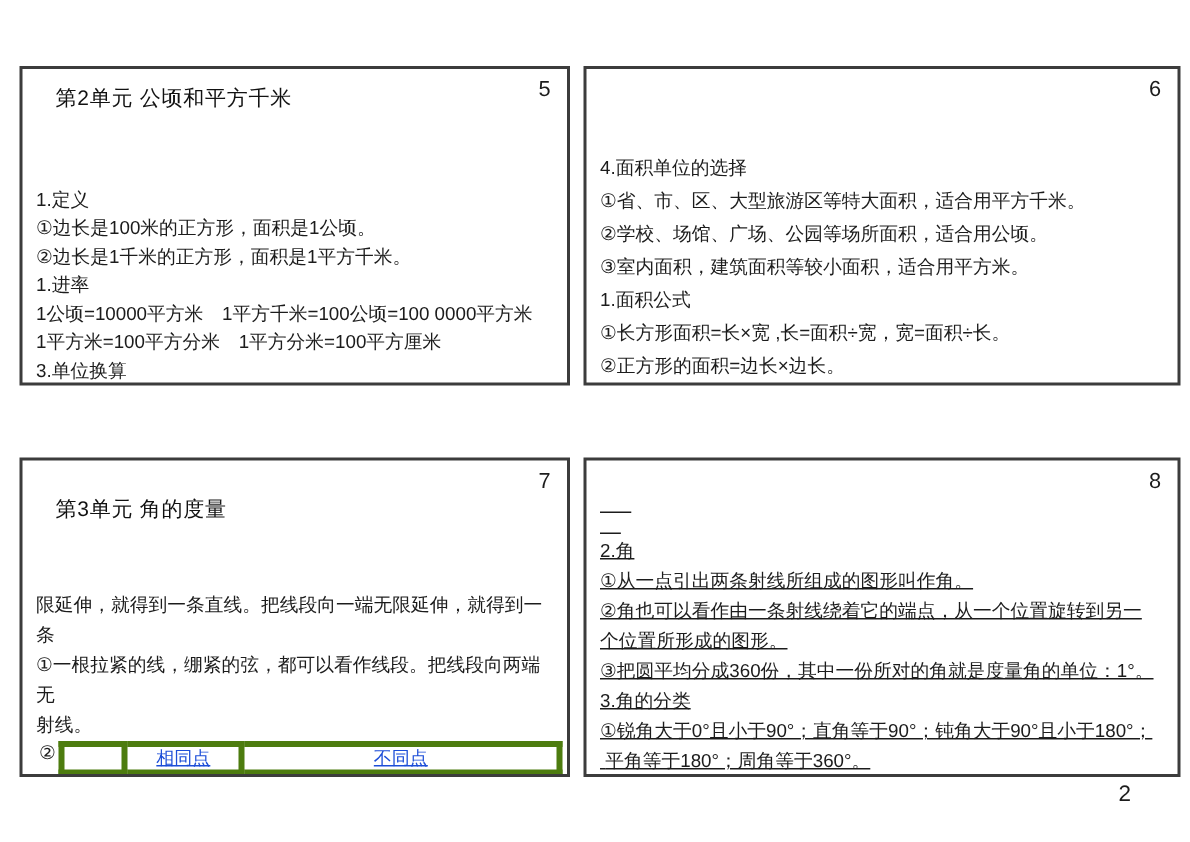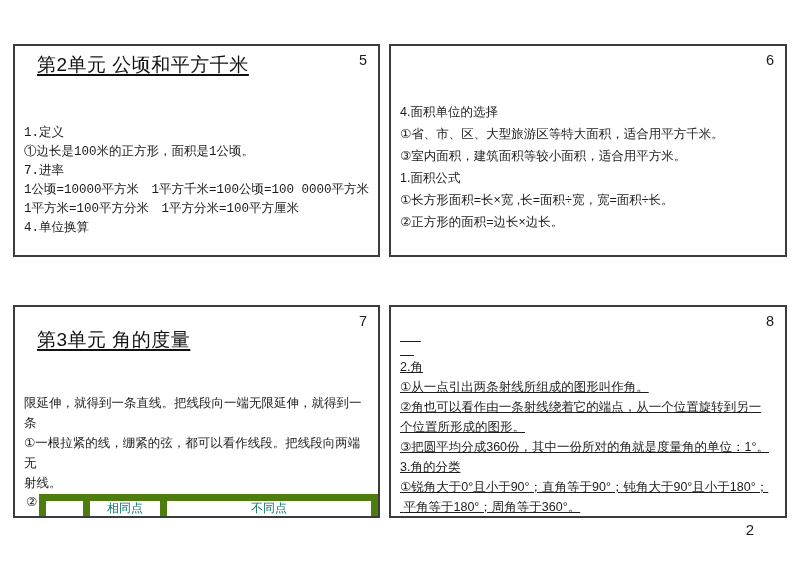--- a/index.html
+++ b/index.html
@@ -23,55 +23,55 @@
   #slide7{left:13px;top:305px;width:367px;height:213px;}
   #slide8{left:389px;top:305px;width:398px;height:213px;}
 
   .pnum{
     position:absolute;top:6px;right:11px;
     font-size:14.5px;line-height:16px;color:#1c1c1c;
   }
   .title{
     display:inline-block;
     margin:7px 0 2px 22px;
-    font-size:19px;font-weight:500;line-height:24px;
+    font-size:14px;font-weight:500;line-height:24px;
     color:#111;
-    text-decoration:underline;
     text-decoration-thickness:1.5px;
     text-underline-offset:3px;
     letter-spacing:0.5px;
   }
   #slide7 .title{margin:21px 0 0 22px;line-height:23px;}
   .body{padding:0 8px 0 9px;font-size:12.5px;white-space:pre-wrap;}
   #slide6 .body,#slide8 .body{padding-right:6px;}
-  #slide5 .body{padding-top:3px;font-family:Liberation Mono, monospace;}
+  #slide5 .body{padding-top:3px;}
   #slide6 .body{padding-top:13px;}
   #slide8 .body{padding-top:8px;text-decoration:underline;}
   .lh19 .line{line-height:19px;}
   .lh20 .line{line-height:20px;}
   .lh22 .line{line-height:22px;}
   .line{min-height:1em;}
 
   .tbl-block{
     display:flex;align-items:flex-start;
     padding-left:11px;margin-top:1px;
     font-size:12.5px;
   }
   .tbl-block .marker{line-height:17px;margin-right:2px;}
   table.cmp{
     border-collapse:collapse;
     font-size:12px;
   }
   table.cmp td{
-    border:7px solid #4d7c0f;
+    border:4px solid #4d7c0f;
     padding:0 4px;
     line-height:15px;
     height:15px;
     white-space:nowrap;
-    color:#0f766e;
+    color:#1d4ed8;
+    text-decoration:underline;
   }
   td.c1{width:30px;}
   td.c2{width:66px;}
   td.c3{width:200px;}
   td.ctr{text-align:center;}
   td.vmid{vertical-align:middle;}
 
   .footer-num{
     position:absolute;
     right:39px;top:521px;
@@ -81,28 +81,28 @@
 </head>
 <body>
 
 <div class="sheet">
 
   <section class="slide" id="slide5">
     <div class="pnum">5</div>
     <div class="title">第2单元 公顷和平方千米</div>
     <div class="body lh19">
       
-    <div class="line">1.定义</div><div class="line">①边长是100米的正方形，面积是1公顷。</div><div class="line">7.进率</div><div class="line">1公顷=10000平方米　1平方千米=100公顷=100 0000平方米</div><div class="line">1平方米=100平方分米　1平方分米=100平方厘米</div><div class="line">4.单位换算</div></div>
+    <div class="line">1.定义</div><div class="line">①边长是100米的正方形，面积是1公顷。</div><div class="line">②边长是1千米的正方形，面积是1平方千米。</div><div class="line">1.进率</div><div class="line">1公顷=10000平方米　1平方千米=100公顷=100 0000平方米</div><div class="line">1平方米=100平方分米　1平方分米=100平方厘米</div><div class="line">3.单位换算</div></div>
   </section>
 
   <section class="slide" id="slide6">
     <div class="pnum">6</div>
     <div class="body lh22">
       
-    <div class="line">4.面积单位的选择</div><div class="line">①省、市、区、大型旅游区等特大面积，适合用平方千米。</div><div class="line">③室内面积，建筑面积等较小面积，适合用平方米。</div><div class="line">1.面积公式</div><div class="line">①长方形面积=长×宽 ,长=面积÷宽，宽=面积÷长。</div><div class="line">②正方形的面积=边长×边长。</div></div>
+    <div class="line">4.面积单位的选择</div><div class="line">①省、市、区、大型旅游区等特大面积，适合用平方千米。</div><div class="line">②学校、场馆、广场、公园等场所面积，适合用公顷。</div><div class="line">③室内面积，建筑面积等较小面积，适合用平方米。</div><div class="line">1.面积公式</div><div class="line">①长方形面积=长×宽 ,长=面积÷宽，宽=面积÷长。</div><div class="line">②正方形的面积=边长×边长。</div></div>
   </section>
 
   <section class="slide" id="slide7">
     <div class="pnum">7</div>
     <div class="title">第3单元 角的度量</div>
     <div class="body lh20">
       
     <div class="line">限延伸，就得到一条直线。把线段向一端无限延伸，就得到一条</div><div class="line">①一根拉紧的线，绷紧的弦，都可以看作线段。把线段向两端无</div><div class="line">射线。</div></div>
     <div class="tbl-block">
       <span class="marker">②</span>

